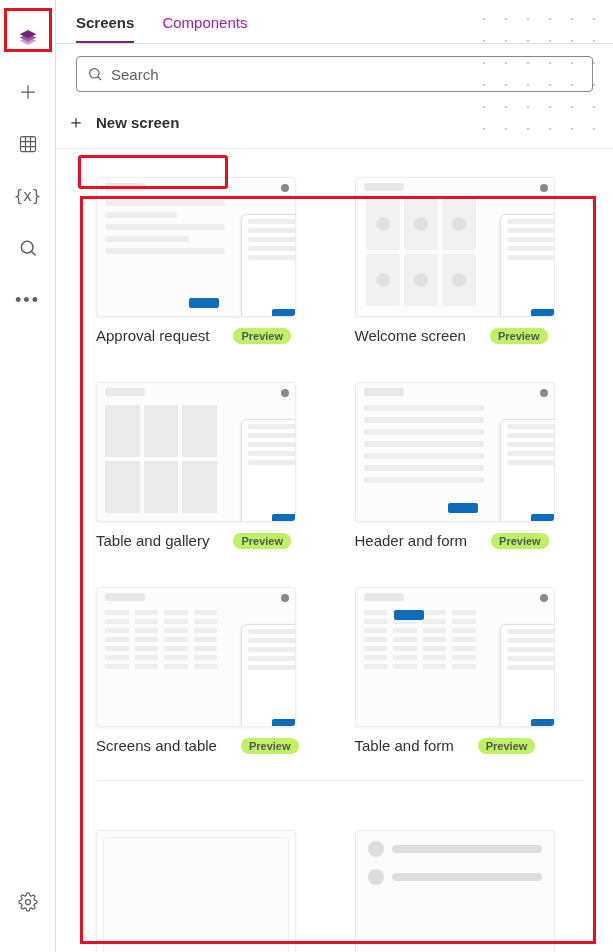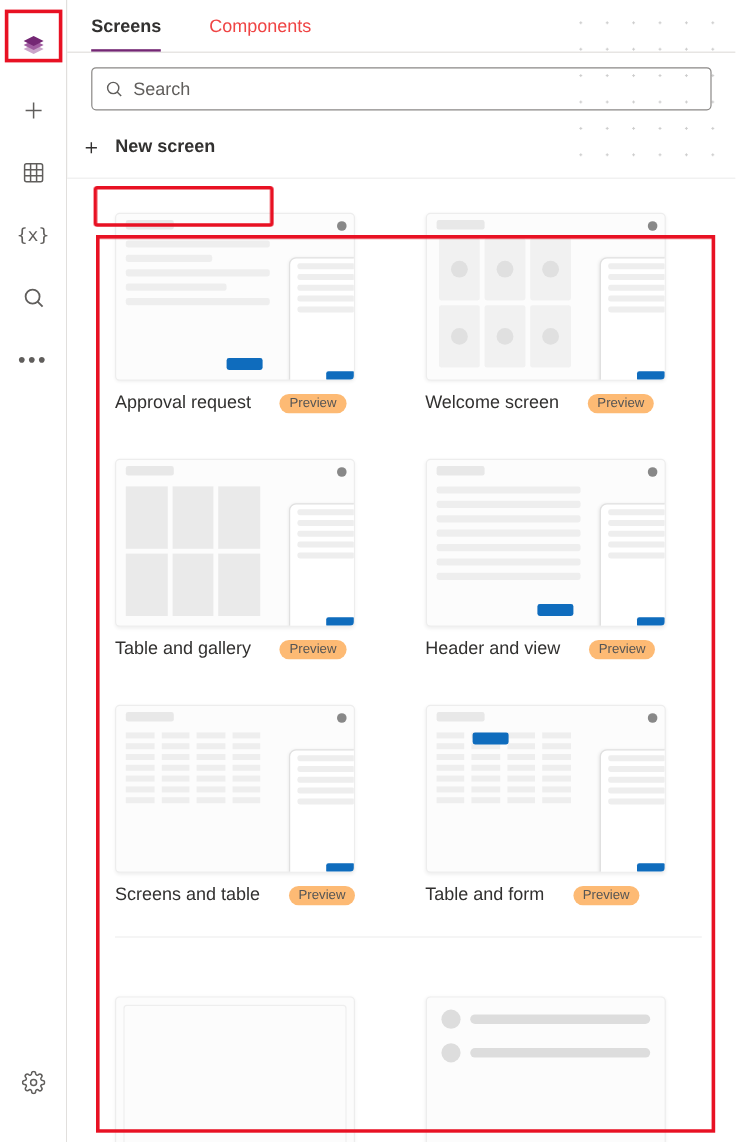--- a/index.html
+++ b/index.html
@@ -65,29 +65,29 @@
     font-weight: 600;
   }
   .close-btn {
     width: 32px; height: 32px;
     display: flex; align-items:center; justify-content:center;
     cursor: pointer;
     color: #605e5c;
   }
   .tabs {
     display: flex;
-    gap: 40px;
+    gap: 28px;
     padding: 14px 20px 0 20px;
     border-bottom: 1px solid #e1dfdd;
   }
   .tab {
     padding-bottom: 10px;
     font-size: 15px;
     cursor: pointer;
-    color: #ef4444;
+    color: #a21caf;
   }
   .tab.active {
     font-weight: 600;
     border-bottom: 2px solid #742774;
     color: #323130;
   }
   .search-wrap {
     padding: 12px 20px 8px 20px;
   }
   .search {
@@ -202,25 +202,26 @@
   }
 
   .tpl-caption {
     display: flex;
     align-items: center;
     gap: 24px;
     margin-top: 10px;
     font-size: 15px;
   }
   .badge {
-    background: #fdba74;
+    background: #bef264;
     color: #555;
     font-size: 11px;
     padding: 2px 8px;
     border-radius: 10px;
+    font-weight: bold;
   }
 
   
   .hl {
     position: absolute;
     border: 3px solid #e81123;
     pointer-events: none;
     z-index: 100;
   }
   .hl1 { top: 8px; left: 4px; width: 48px; height: 44px; }
@@ -401,21 +402,21 @@
               <div class="thumb-phone">
                 <div class="p-line"></div>
                 <div class="p-line"></div>
                 <div class="p-line"></div>
                 <div class="p-line"></div>
                 <div class="p-line"></div>
                 <div class="p-btn"></div>
               </div>
             </div>
             <div class="tpl-caption">
-              <span>Header and view</span>
+              <span>Header and form</span>
               <span class="badge">Preview</span>
             </div>
           </div>
           <div class="tpl">
             <div class="thumb">
               <div class="hdr"></div>
               <div class="dot"></div>
               <div class="tbl">
                 <div>
                   <span></span>

